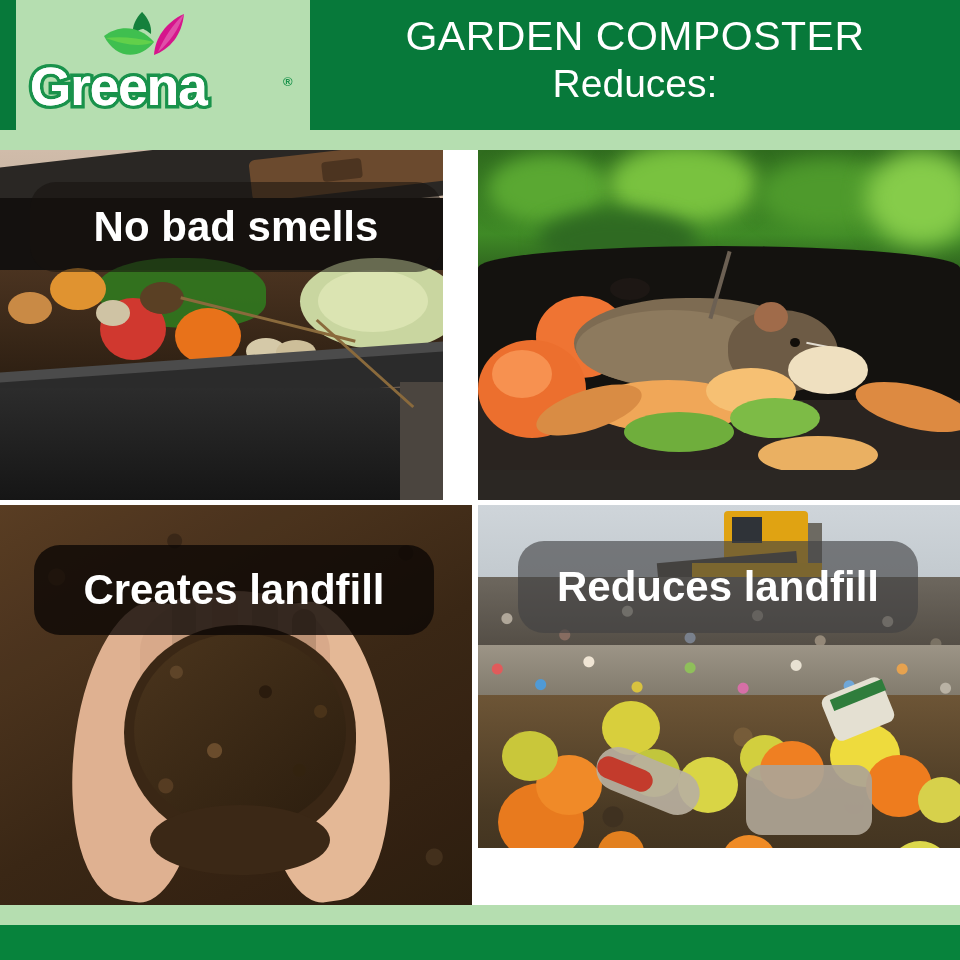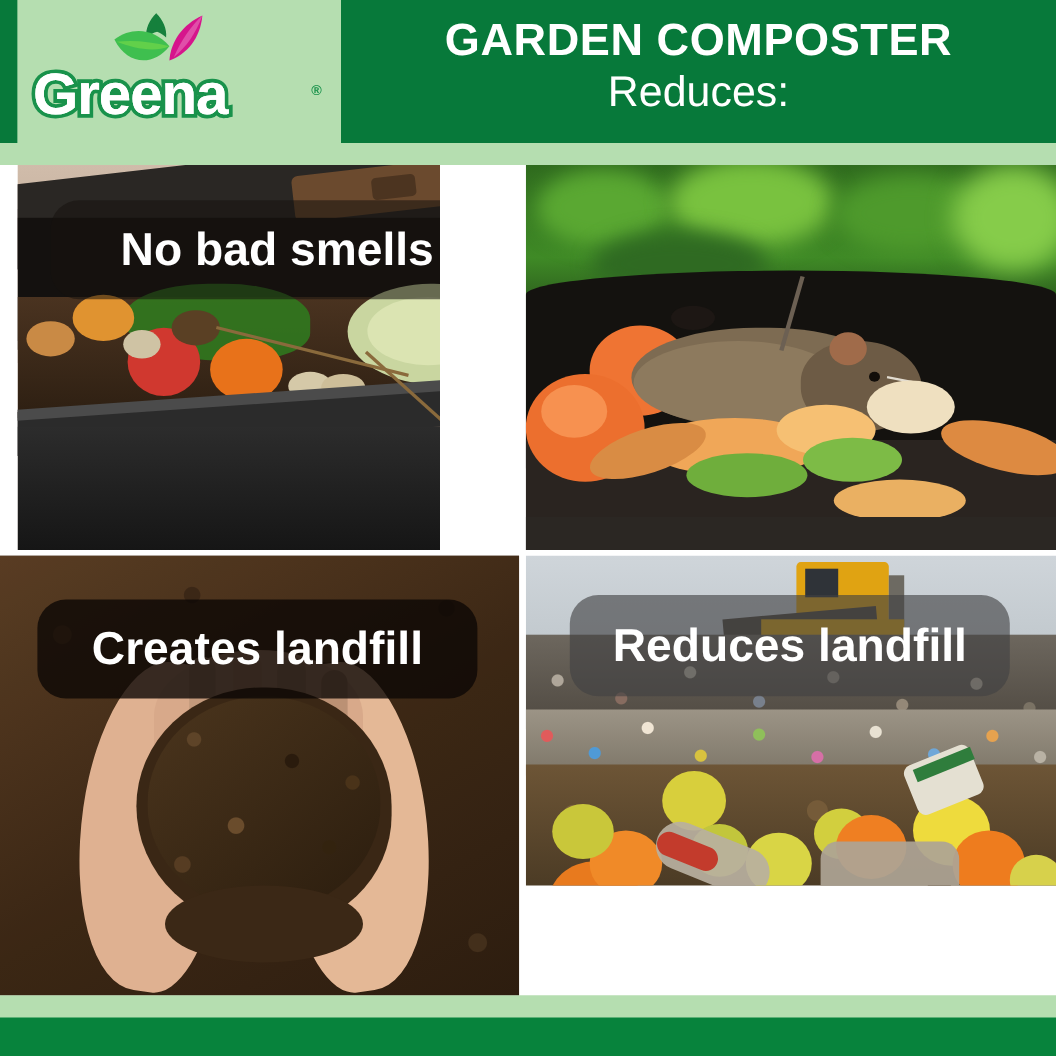--- a/index.html
+++ b/index.html
@@ -8,43 +8,43 @@
   #poster{position:relative;width:960px;height:960px;background:#B5DEB0;overflow:hidden;}
 
   
   #header{position:absolute;left:0;top:0;width:960px;height:130px;}
   .hdr-dark-left{position:absolute;left:0;top:0;width:16px;height:130px;background:#07793A;}
   .hdr-logo-plate{position:absolute;left:16px;top:0;width:294px;height:130px;background:#B5DEB0;}
   .hdr-green-panel{position:absolute;left:310px;top:0;width:650px;height:130px;background:#07793A;}
   .hdr-underline{position:absolute;left:0;top:130px;width:960px;height:20px;background:#B5DEB0;}
 
   .title-main{position:absolute;left:0;top:16px;width:650px;text-align:center;
-    color:#ffffff;font-size:41px;font-weight:bold;letter-spacing:.5px;line-height:1;}
+    color:#ffffff;font-size:41px;font-weight:normal;letter-spacing:.5px;line-height:1;}
   .title-sub{position:absolute;left:0;top:64px;width:650px;text-align:center;
     color:#ffffff;font-size:39px;font-weight:400;line-height:1;}
 
   
   .logo-wrap{position:absolute;left:0;top:0;width:294px;height:130px;}
   .logo-leaves{position:absolute;left:82px;top:8px;width:106px;height:62px;}
   .logo-word{position:absolute;left:14px;top:56px;width:266px;height:62px;}
   .logo-text{position:absolute;left:0;top:0;width:250px;text-align:left;
     font-size:53px;font-weight:bold;font-style:normal;color:#ffffff;
     letter-spacing:-1px;line-height:62px;
     -webkit-text-stroke:7px #19924B;paint-order:stroke fill;}
   .logo-text-fill{position:absolute;left:0;top:0;width:250px;text-align:left;
     font-size:53px;font-weight:bold;color:#ffffff;letter-spacing:-1px;line-height:62px;}
   .logo-reg{position:absolute;left:253px;top:18px;font-size:13px;color:#19924B;font-weight:bold;}
 
   
   #grid{position:absolute;left:0;top:150px;width:960px;height:755px;background:#ffffff;}
   .cell{position:absolute;overflow:hidden;}
-  .cell-tl{left:16px;   top:0;   width:384px;height:350px;}
+  .cell-tl{left:0;   top:0;   width:443px;height:350px;}
   .cell-tr{left:478px;top:0;  width:482px;height:350px;}
   .cell-bl{left:0;   top:355px;width:472px;height:400px;}
-  .cell-br{left:478px;top:355px;width:482px;height:300px;}
+  .cell-br{left:478px;top:355px;width:482px;height:343px;}
 
   .photo{position:absolute;inset:0;}
 
   .badge{position:absolute;border-radius:26px;display:flex;align-items:center;justify-content:center;
     color:#ffffff;font-weight:bold;line-height:1;}
   .badge span{display:block;}
 
   
   #footer-light{position:absolute;left:0;top:905px;width:960px;height:20px;background:#B5DEB0;}
   #footer-dark{position:absolute;left:0;top:925px;width:960px;height:35px;background:#07833C;}

